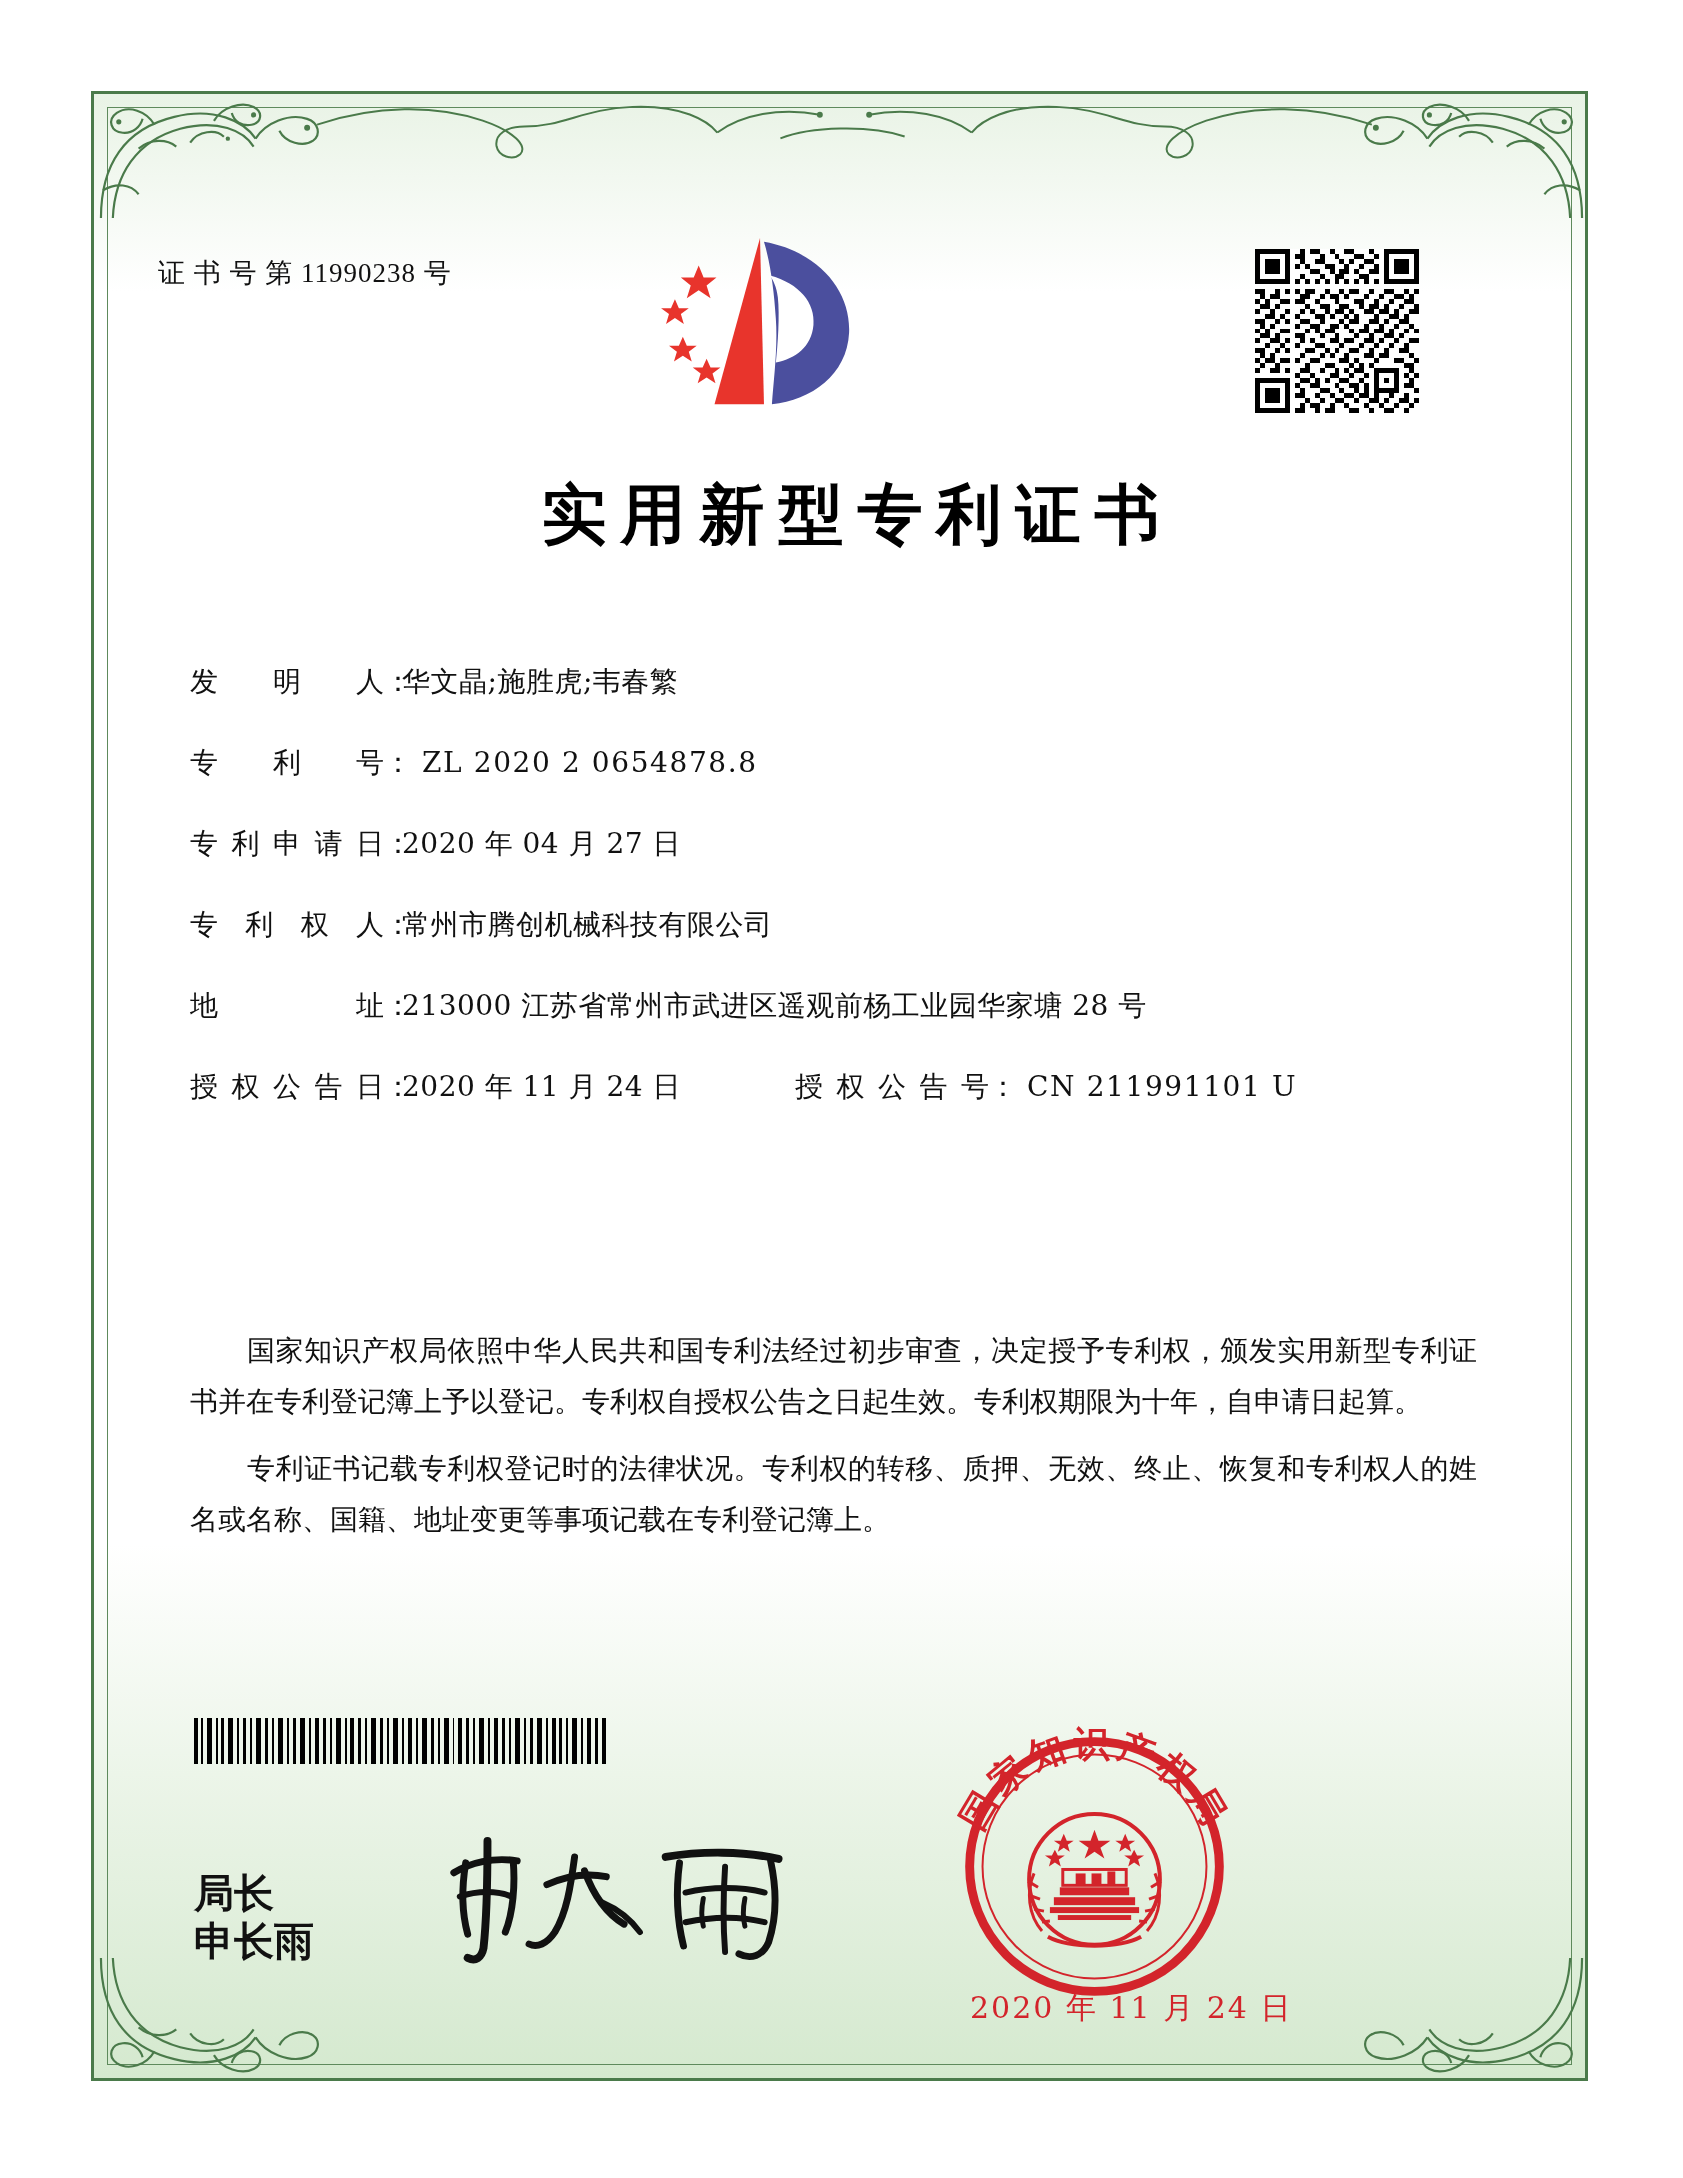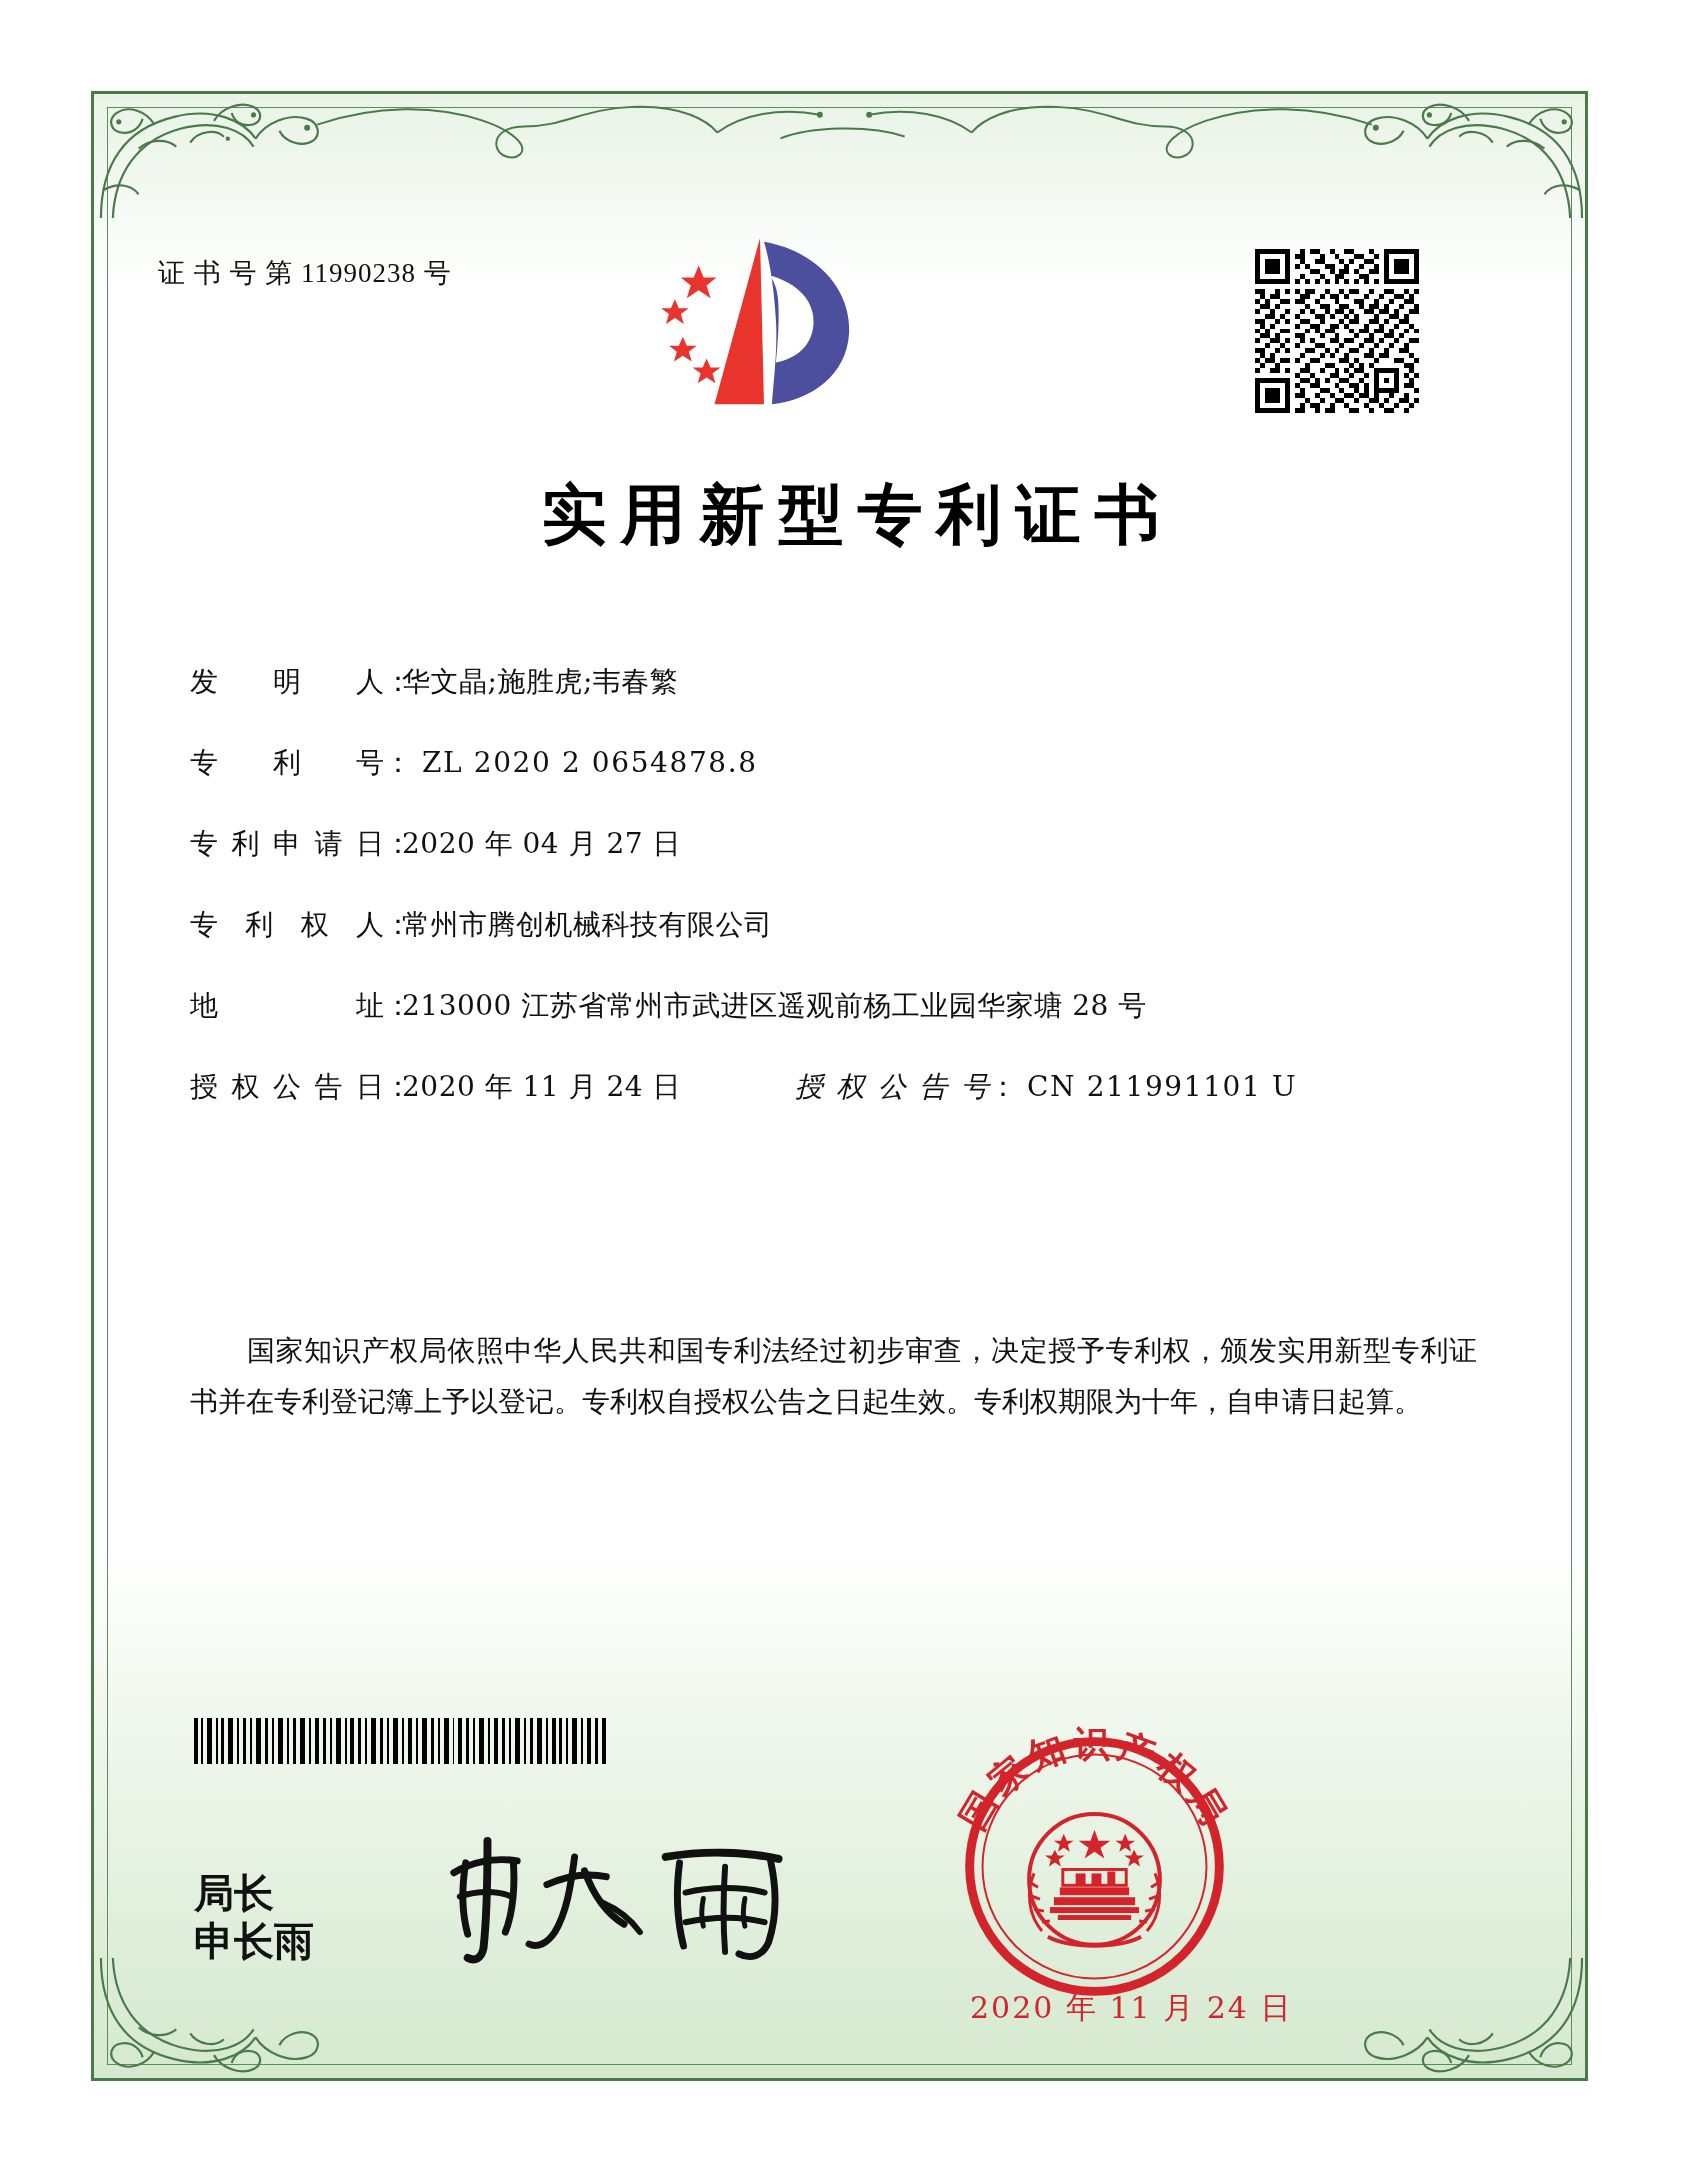--- a/index.html
+++ b/index.html
@@ -164,21 +164,20 @@
     display: inline-block;
     margin-left: 107px;
     vertical-align: top;
   }
   .row-split .second .lbl2 {
     display: inline-block;
     width: 194px;
     text-align: justify;
     text-align-last: justify;
     vertical-align: top;
-    font-style: italic;
   }
 
   
   .paras {
     position: absolute;
     left: 190px;
     top: 1325px;
     width: 1287px;
     font-size: 28px;
     line-height: 51px;
@@ -683,20 +682,21 @@
     <div class="row row-split">
       <span class="lbl">授权公告日</span><span class="colon">：</span><span class="val">2020 年 11 月 24 日</span>
       <span class="second">
         <span class="lbl2">授权公告号</span><span class="colon">：</span><span class="val mono-space">CN 211991101 U</span>
       </span>
     </div>
   </div>
 
   <div class="paras">
     <p>国家知识产权局依照中华人民共和国专利法经过初步审查，决定授予专利权，颁发实用新型专利证书并在专利登记簿上予以登记。专利权自授权公告之日起生效。专利权期限为十年，自申请日起算。</p>
+    <p>专利证书记载专利权登记时的法律状况。专利权的转移、质押、无效、终止、恢复和专利权人的姓名或名称、国籍、地址变更等事项记载在专利登记簿上。</p>
   </div>
 
   <div class="barcode">
     <svg width="416" height="46" viewBox="0 0 420 46" shape-rendering="crispEdges">
       <g fill="#000000">
         <rect x="0" y="0" width="4" height="46"></rect>
           <rect x="7" y="0" width="2" height="46"></rect>
         <rect x="13" y="0" width="5" height="46"></rect>
           <rect x="22" y="0" width="2" height="46"></rect>
         <rect x="27" y="0" width="3" height="46"></rect>

